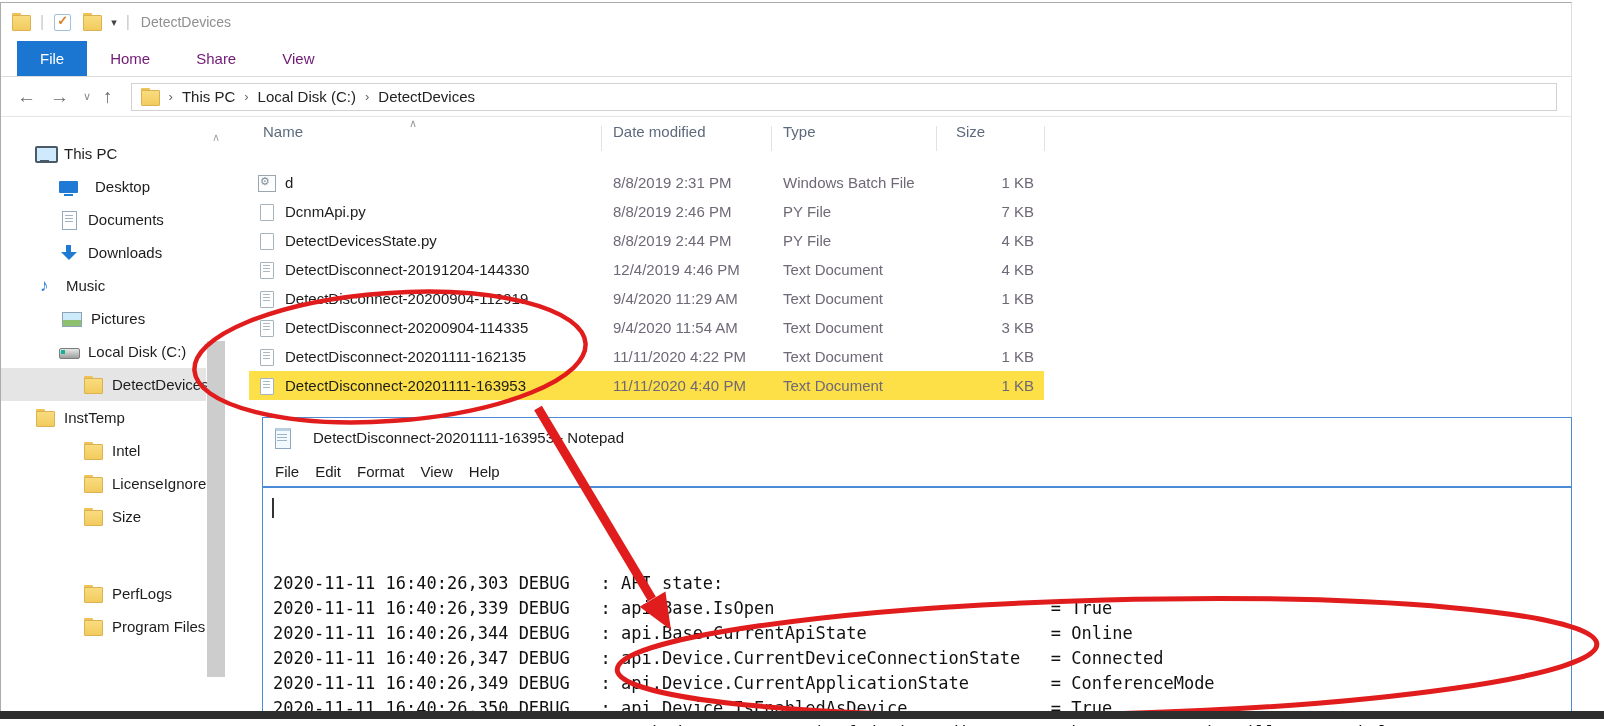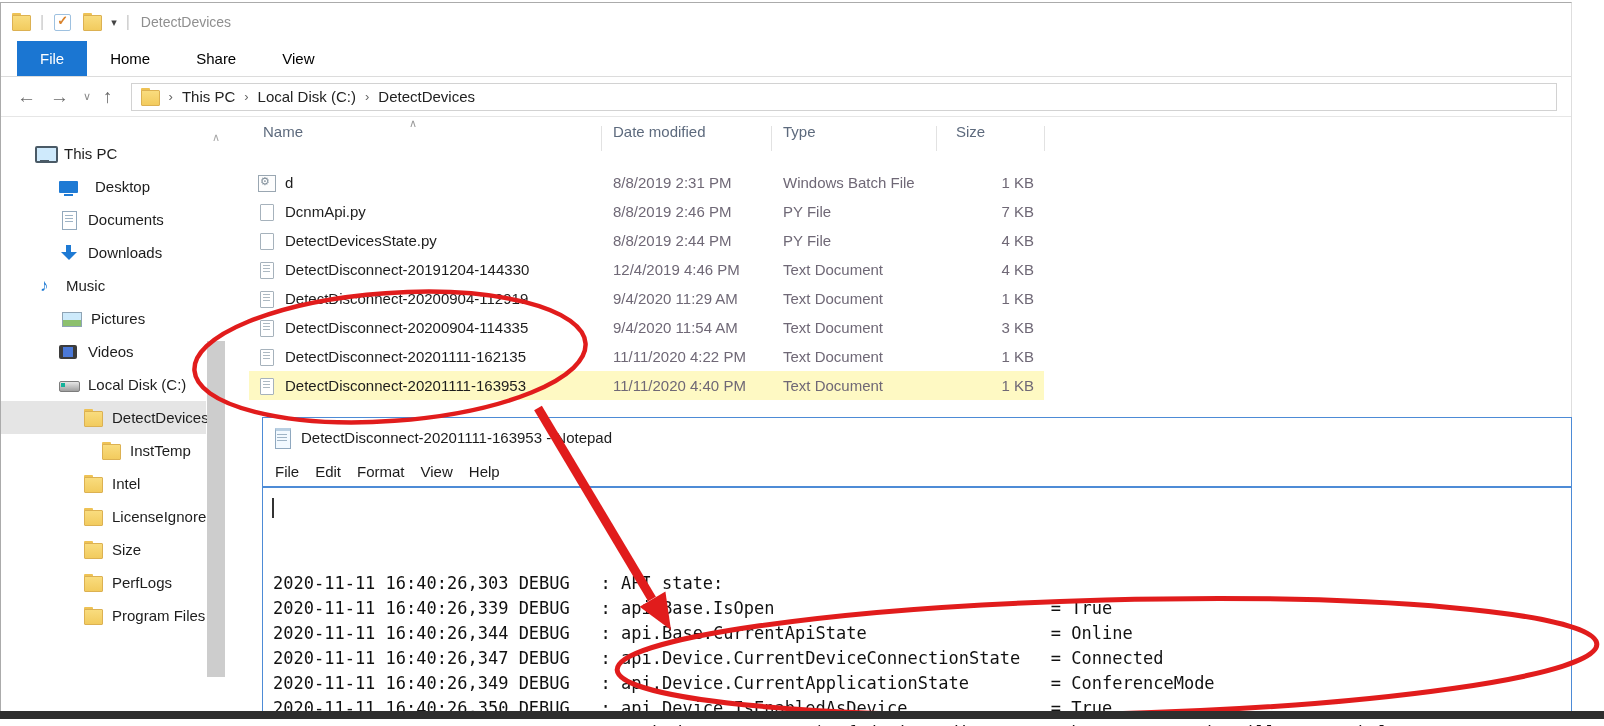--- a/index.html
+++ b/index.html
@@ -8,21 +8,21 @@
 
   
   #explorer { position:absolute; left:0; top:2px; width:1572px; height:710px; background:#fff;
               border-top:1px solid #ababab; border-left:1px solid #ababab; border-right:1px solid #dedede; }
   .titlebar { height:38px; display:flex; align-items:center; padding-left:10px; gap:9px; }
   .qat-sep { color:#c9c9c9; font-size:16px; }
   .win-title { color:#8f8f8f; font-size:14px; margin-left:2px; }
   .qat-chev { color:#444; font-size:11px; }
 
   .ribbon { height:36px; border-bottom:1px solid #dcdcdc; display:flex; align-items:stretch; padding-left:16px; }
-  .tab { padding:0 23px; display:flex; align-items:center; font-size:15px; color:#000000; }
+  .tab { padding:0 23px; display:flex; align-items:center; font-size:15px; color:#701a75; }
   .tab.active { background:#1b76d2; color:#fff; }
 
   .addr-row { height:40px; display:flex; align-items:center; padding-left:16px; border-bottom:1px solid #e6e6e6; }
   .nav-arrow { color:#6b6b6b; font-size:19px; margin-right:14px; }
   .nav-arrow.small { font-size:11px; color:#8a8a8a; margin-right:12px; }
   .addr-box { flex:1; height:28px; border:1px solid #d2d2d2; display:flex; align-items:center;
               padding:0 8px; gap:9px; font-size:15px; color:#222; margin-left:4px; margin-right:14px; background:#fff; }
   .crumb-sep { color:#666; font-size:13px; }
   .crumb { color:#222; }
 
@@ -35,21 +35,21 @@
   .scroll-up { position:absolute; left:206px; top:12px; width:18px; text-align:center; color:#a8a8a8; font-size:11px; }
   .scroll-thumb { position:absolute; left:206px; top:222px; width:18px; height:336px; background:#cdcdcd; }
 
   .files { position:absolute; left:248px; top:0; width:1324px; }
   .cols { position:relative; height:38px; font-size:15px; color:#5d6a7d; }
   .col-label { position:absolute; top:4px; }
   .col-div { position:absolute; top:7px; width:1px; height:25px; background:#e2e2e2; }
   .sort-chev { position:absolute; left:160px; top:-2px; color:#9a9a9a; font-size:11px; }
   .rows { margin-top:11px; }
   .row { position:relative; height:29px; width:795px; display:flex; align-items:center; padding-left:8px; font-size:15px; }
-  .row.selected { background:#fef9c3; }
+  .row.selected { background:#fde047; }
   .cell-name { color:#1d1d1d; margin-left:8px; }
   .cell-date { position:absolute; left:364px; color:#6f6876; }
   .cell-type { position:absolute; left:534px; color:#6f6876; }
   .cell-size { position:absolute; left:690px; width:95px; text-align:right; color:#6f6876; }
 
   
   .ic { position:relative; display:inline-block; width:20px; height:18px; flex:0 0 auto; }
   .ic-folder::before { content:""; position:absolute; left:1px; top:0; width:9px; height:5px; background:#eec255; border-radius:1px 1px 0 0; }
   .ic-folder::after { content:""; position:absolute; left:1px; top:2px; width:17px; height:14px;
        background:linear-gradient(#f9dc7e,#f2cb5e); border:1px solid #dcb152; border-radius:1px; }
@@ -77,21 +77,21 @@
        background:repeating-linear-gradient(#adb9c2 0 1px, transparent 1px 3px); }
   .ic-check::before { content:""; position:absolute; left:1px; top:1px; width:15px; height:15px; background:#fff; border:1px solid #9ec1e0; border-radius:2px; }
   .ic-check::after { content:"✓"; position:absolute; left:4px; top:0; color:#d9822b; font-size:13px; font-weight:bold; }
   .ic-notepad::before { content:""; position:absolute; left:2px; top:0; width:14px; height:17px; background:#f2f9ff; border:1px solid #8fa8bf; border-top:3px solid #b9cfe2; }
   .ic-notepad::after { content:""; position:absolute; left:4px; top:6px; width:10px; height:8px;
        background:repeating-linear-gradient(#9fb4c6 0 1px, transparent 1px 3px); }
 
   
   #notepad { position:absolute; left:262px; top:417px; width:1310px; height:294px; background:#fff;
              border:1px solid #4d8bd6; border-bottom:none; }
-  .np-title { height:38px; display:flex; align-items:center; padding-left:10px; gap:8px; font-size:15px; color:#1c1c1c; }
+  .np-title { height:38px; display:flex; align-items:center; padding-left:10px; gap:20px; font-size:15px; color:#1c1c1c; }
   .np-menu { height:32px; display:flex; align-items:center; gap:16px; padding-left:12px; font-size:15px; color:#1c1c1c;
              border-bottom:2px solid #4d8bd6; }
   .np-body { position:relative; padding:8px 0 0 10px; font-family:"DejaVu Sans Mono", monospace;
              font-size:17px; line-height:25px; color:#111; white-space:pre; }
   .caret { position:absolute; left:9px; top:10px; width:2px; height:20px; background:#333; }
 
   
   #annotations { position:absolute; left:0; top:0; width:1604px; height:726px; pointer-events:none; }
   #bottom-line { position:absolute; left:0; top:711px; width:1604px; height:8px; background:#2e2e2e; }
 </style>
@@ -156,48 +156,44 @@
   </div>
           <div class="nav-item" style="padding-left: 36px;">
     <span class="ic ic-music"></span>
     <span class="nav-label">Music</span>
   </div>
           <div class="nav-item" style="padding-left: 61px;">
     <span class="ic ic-pics"></span>
     <span class="nav-label">Pictures</span>
   </div>
           <div class="nav-item" style="padding-left: 58px;">
-    <span class="ic ic-vid"></span>
-    <span class="nav-label">Videos</span>
-  </div>
-          <div class="nav-item" style="padding-left: 58px;">
     <span class="ic ic-disk"></span>
     <span class="nav-label">Local Disk (C:)</span>
   </div>
           <div class="nav-item selected" style="padding-left: 82px;">
     <span class="ic ic-folder"></span>
     <span class="nav-label">DetectDevices</span>
   </div>
-          <div class="nav-item" style="padding-left: 100px;">
+          <div class="nav-item" style="padding-left: 34px;">
     <span class="ic ic-folder"></span>
     <span class="nav-label">InstTemp</span>
   </div>
           <div class="nav-item" style="padding-left: 82px;">
     <span class="ic ic-folder"></span>
     <span class="nav-label">Intel</span>
   </div>
           <div class="nav-item" style="padding-left: 82px;">
     <span class="ic ic-folder"></span>
     <span class="nav-label">LicenseIgnoreFi</span>
   </div>
           <div class="nav-item" style="padding-left: 82px;">
     <span class="ic ic-folder"></span>
     <span class="nav-label">Size</span>
   </div>
-          <div class="nav-item" style="padding-left: 82px;">
+          <div class="nav-item" style="padding-left: 82px; margin-top: 44px;">
     <span class="ic ic-folder"></span>
     <span class="nav-label">PerfLogs</span>
   </div>
           <div class="nav-item" style="padding-left: 82px;">
     <span class="ic ic-folder"></span>
     <span class="nav-label">Program Files</span>
   </div>
         </div>
       <div class="scroll-up">∧</div>
       <div class="scroll-thumb"></div>

